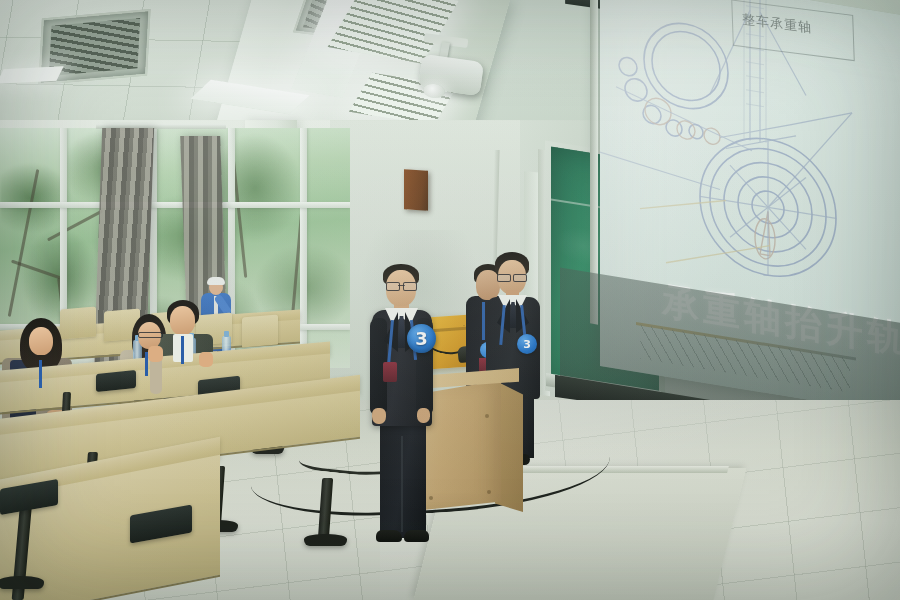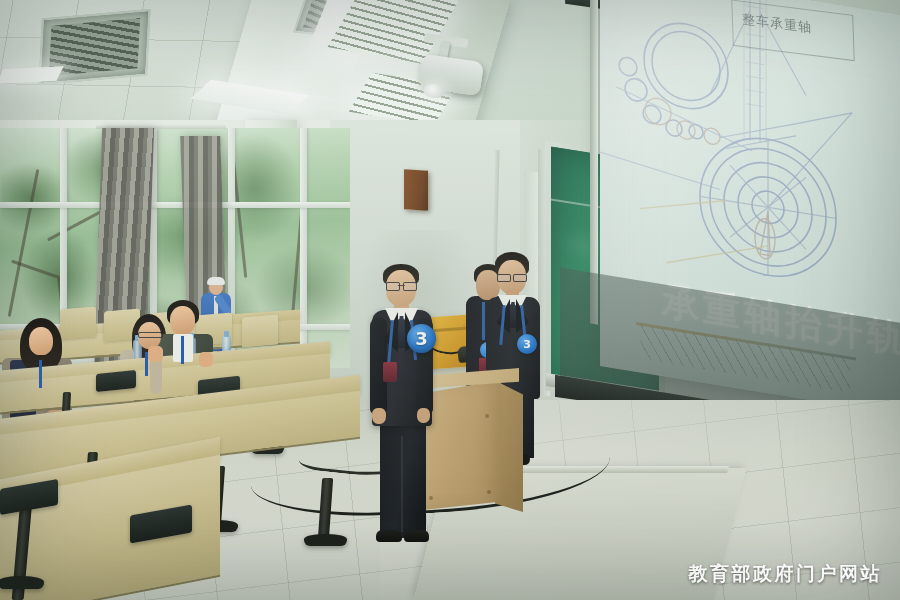--- a/index.html
+++ b/index.html
@@ -974,16 +974,15 @@
       <span class="l"></span>
         <span class="b"></span>
         <span class="r"></span>
     </div>
   </div>
 
   <div class="grade"></div>
   <div class="vignette"></div>
 
   <div class="watermark">
-    <div class="wm-cn">教育部政府门户网站</div>
   </div>
 
 </div>
 
 </body></html>

